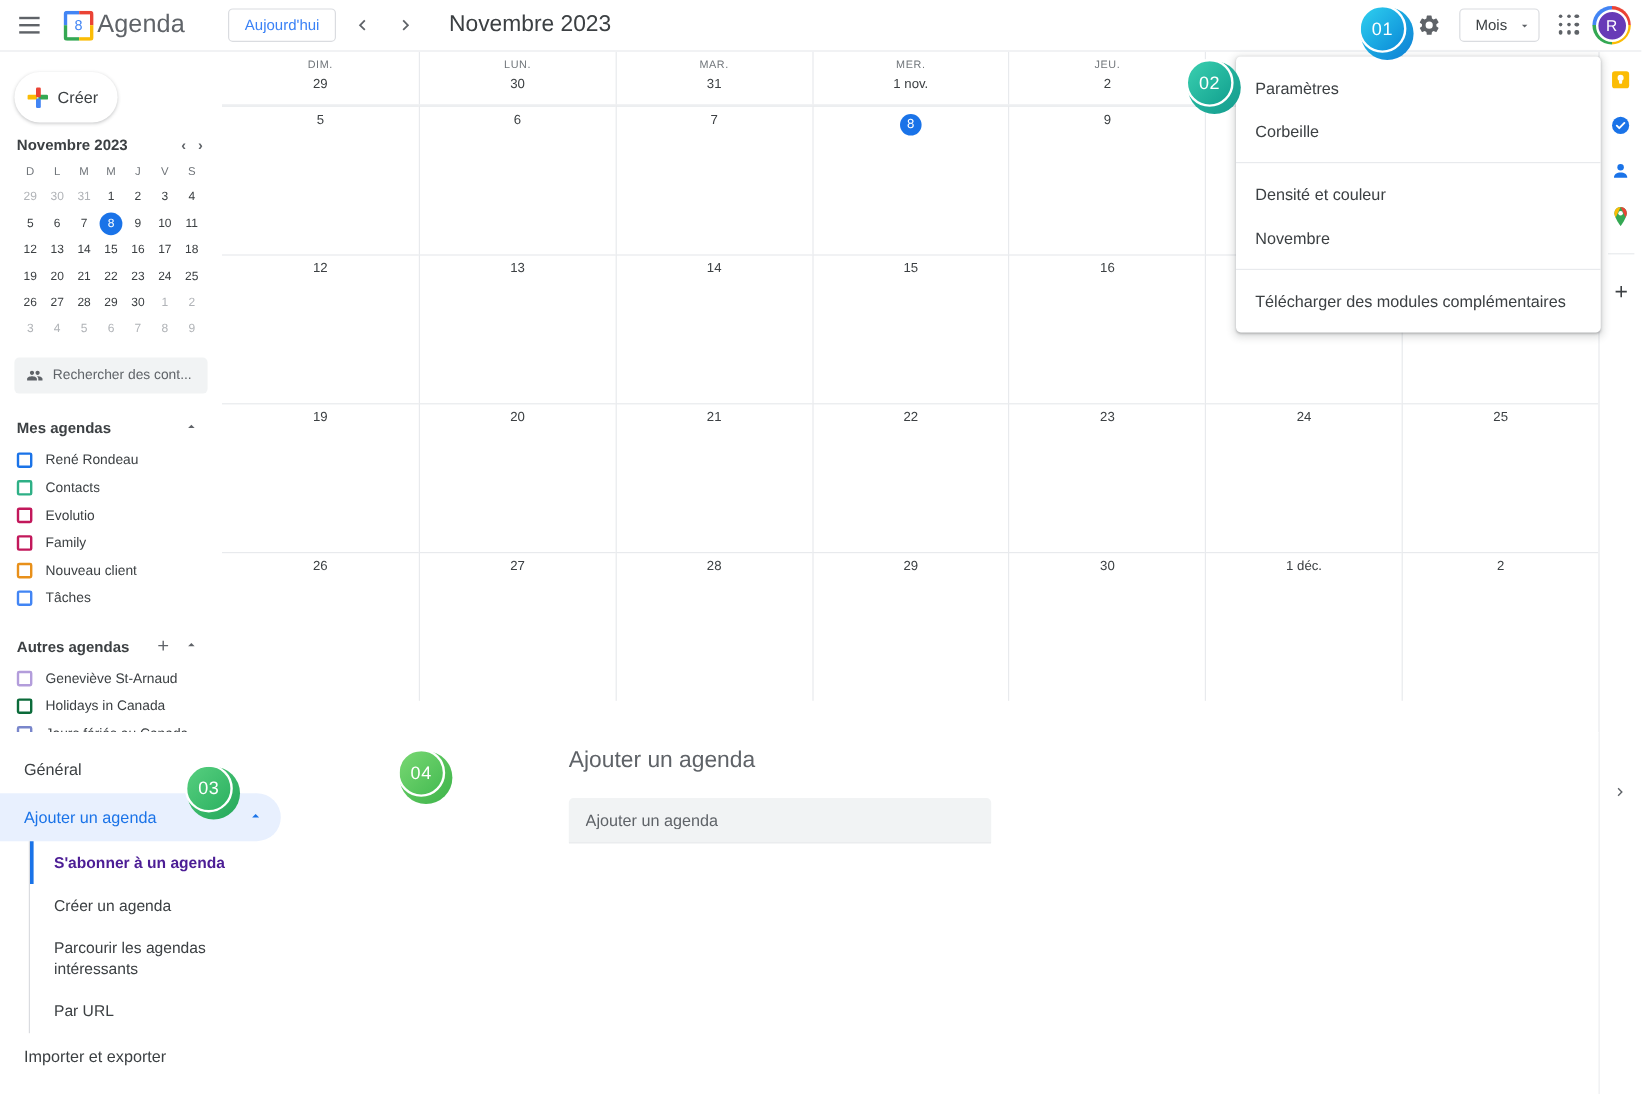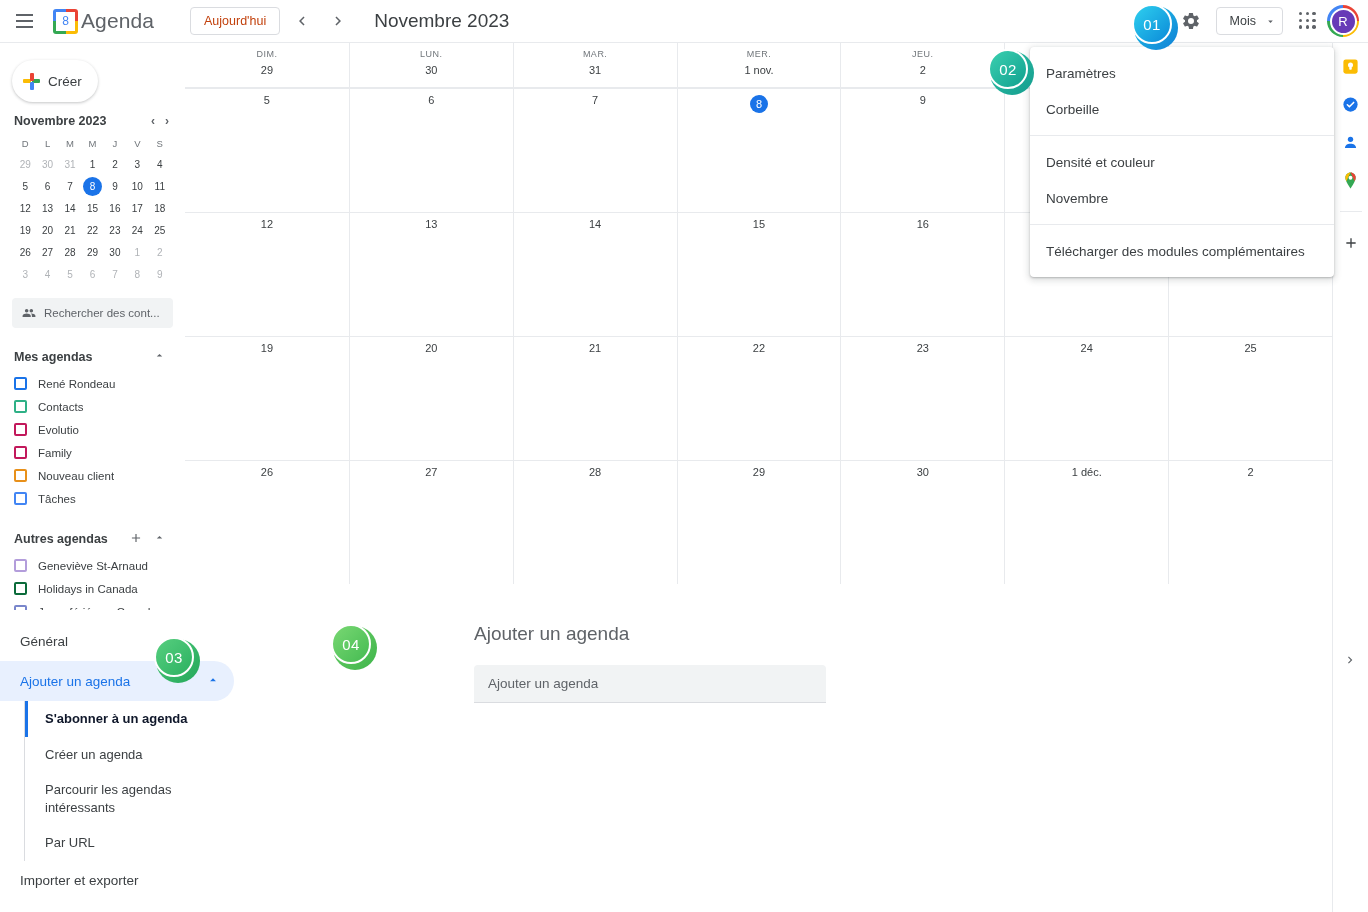--- a/index.html
+++ b/index.html
@@ -34,21 +34,21 @@
   .logo-mark .q4 { right: 0; bottom: 0; background: #fbbc05; }
   .logo-mark .inner {
     position: absolute; left: 3px; top: 3px; right: 3px; bottom: 3px;
     background: #fff; display: flex; align-items: center; justify-content: center;
     font-size: 12px; color: #4285f4; font-weight: 500;
   }
   .app-title { font-size: 21px; color: #5f6368; margin-left: 3px; letter-spacing: .1px; }
   .today-btn {
     margin-left: 36px; height: 28px; padding: 0 13px;
     border: 1px solid #dadce0; border-radius: 4px; background: #fff;
-    font-size: 12.5px; color: #c2410c; cursor: pointer;
+    font-size: 12.5px; color: #3b82f6; cursor: pointer;
     display: flex; align-items: center; font-family: inherit;
   }
   .nav-arrow {
     width: 28px; height: 28px; margin-left: 8px; border-radius: 50%;
     display: flex; align-items: center; justify-content: center;
     cursor: pointer; color: #5f6368;
   }
   .nav-arrow:first-of-type { margin-left: 12px; }
   .period-title { font-size: 19px; color: #3c4043; margin-left: 22px; }
   .topbar-right {
@@ -214,21 +214,21 @@
   .set-nav-item.active {
     background: #e8f0fe; color: #1a73e8;
   }
   .set-nav-item .chev { margin-left: auto; margin-right: 14px; color: #1a73e8; }
   .set-sub { border-left: 1px solid #dadce0; margin-left: 24px; }
   .set-sub-item {
     padding: 9px 0 9px 20px; font-size: 13px; color: #3c4043;
     cursor: pointer; line-height: 1.35; max-width: 200px;
   }
   .set-sub-item.active {
-    color: #0f172a; font-weight: bold;
+    color: #4c1d95; font-weight: bold;
     box-shadow: inset 3px 0 0 #1a73e8;
   }
   .set-main { flex: 1; padding: 12px 0 0 70px; }
   .set-main h2 {
     font-size: 19px; font-weight: normal; color: #5f6368; margin-bottom: 20px;
   }
   .set-field {
     width: 352px; height: 38px; background: #f1f3f4;
     border: none; border-bottom: 1px solid #dadce0;
     border-radius: 4px 4px 0 0; padding: 0 14px;

